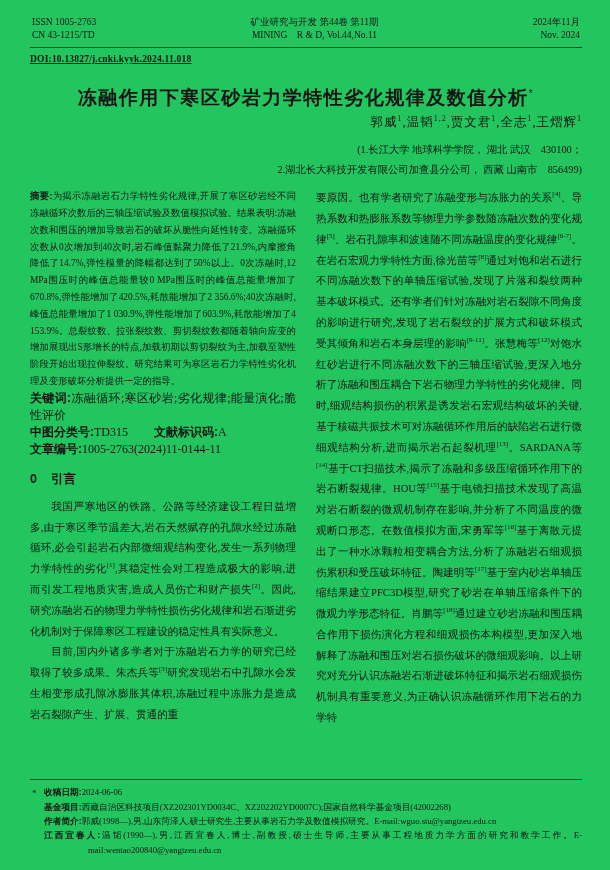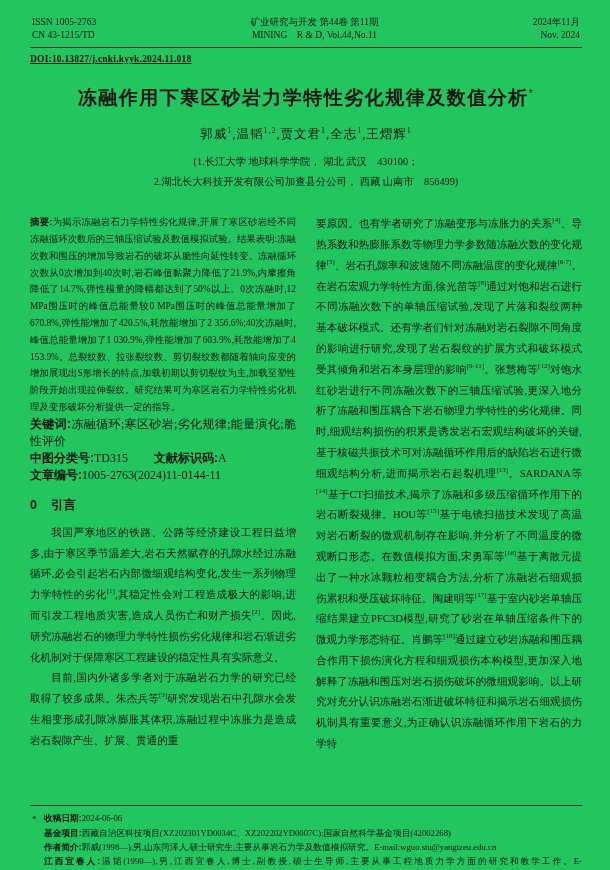--- a/index.html
+++ b/index.html
@@ -13,25 +13,25 @@
   .masthead{display:flex;justify-content:space-between;align-items:flex-start;
     font-size:9.5px;line-height:13px;padding:2px 2px 5px 2px;border-bottom:1px solid #333;}
   .mh-left{text-align:left;}
   .mh-center{text-align:center;}
   .mh-right{text-align:right;}
   .doi{margin-top:6px;font-size:9.5px;font-weight:bold;letter-spacing:.2px;text-decoration:underline;}
   
   .title{margin-top:21px;text-align:center;font-size:19px;font-weight:bold;
     font-family:"Liberation Sans", sans-serif;letter-spacing:1.5px;}
   .title sup{font-size:10px;font-weight:normal;}
-  .authors{margin-top:15px;text-align:center;font-size:12.5px;letter-spacing:1px;}
+  .authors{margin-top:3px;text-align:right;font-size:12.5px;letter-spacing:1px;}
   .authors sup{font-size:8px;}
-  .affils{margin-top:9px;text-align:center;font-size:10.3px;line-height:20px;font-family:Liberation Serif, serif;}
+  .affils{margin-top:9px;text-align:right;font-size:10.3px;line-height:20px;font-family:Liberation Serif, serif;}
   
-  .columns{margin-top:22px;display:flex;gap:20px;height:586px;overflow:hidden;}
+  .columns{margin-top:8px;display:flex;gap:20px;height:586px;overflow:hidden;}
   .col{flex:0 0 266px;width:266px;overflow:hidden;}
   .abstract{font-size:9.4px;line-height:16.8px;text-align:justify;}
   .fm-label{font-weight:bold;font-family:"Liberation Sans", sans-serif;}
   .fm-line{font-size:12px;line-height:17px;text-align:justify;}
   .clc-gap{margin-left:26px;}
   .sec-heading{margin:13px 0 9px 0;font-size:12.5px;font-weight:bold;
     font-family:"Liberation Sans", sans-serif;}
   .sec-heading .sec-title{margin-left:14px;}
   .para{font-size:10.6px;line-height:20.8px;text-align:justify;text-indent:2em;margin:0;}
   .para-cont{font-size:10.6px;line-height:20.8px;text-align:justify;text-indent:0;margin:0;}

